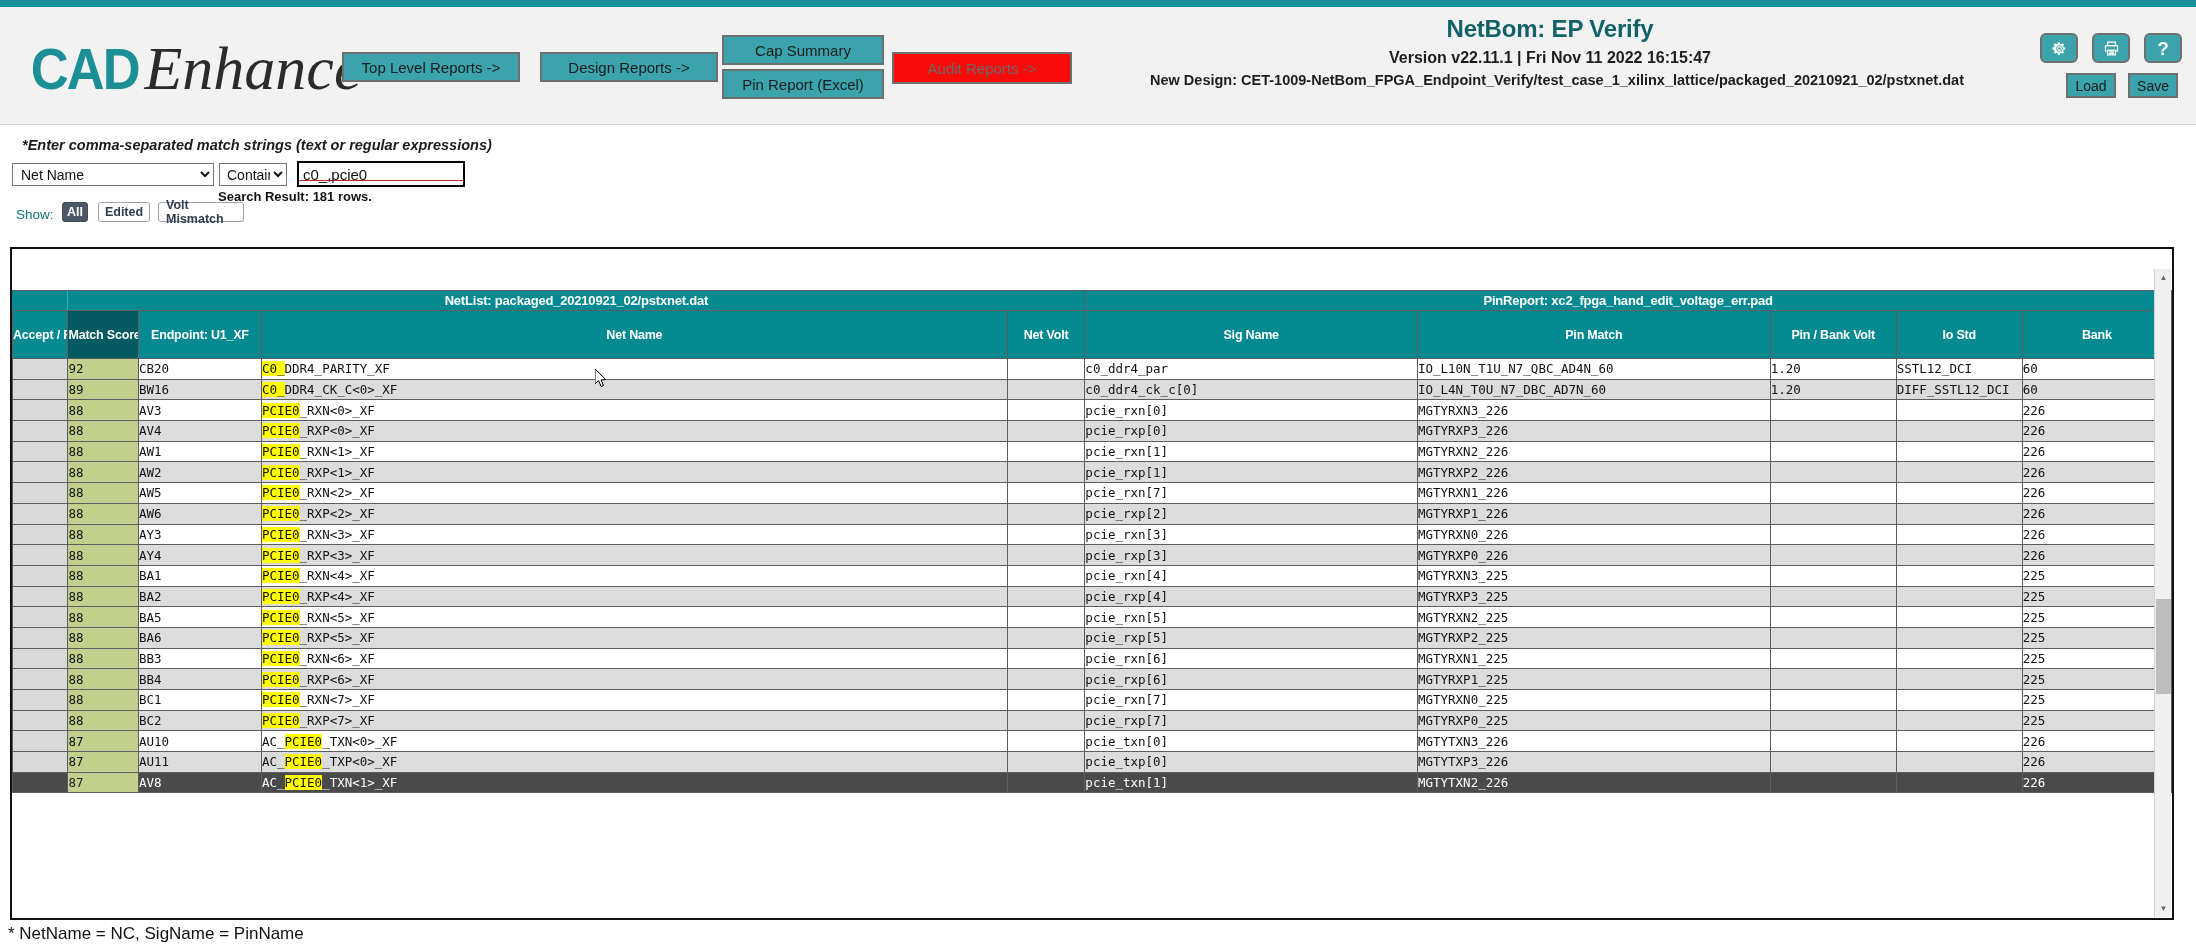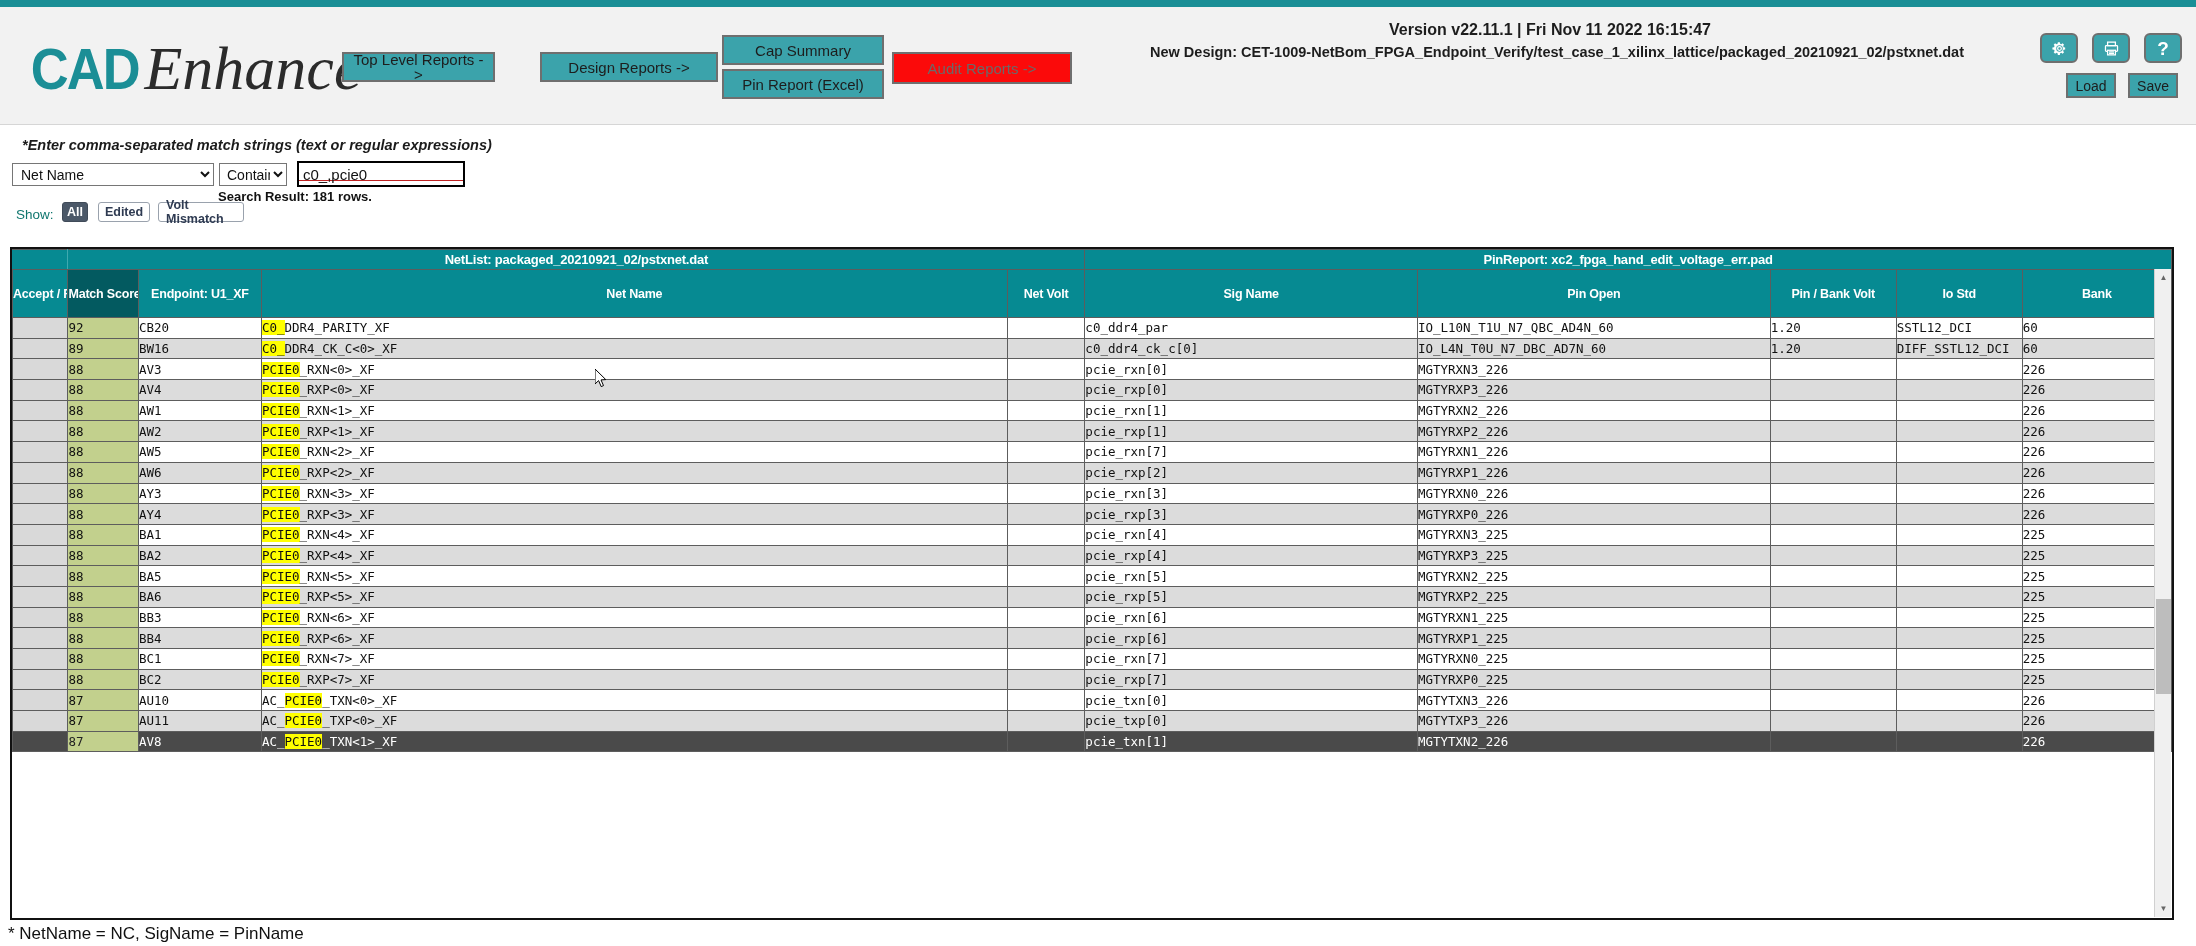--- a/index.html
+++ b/index.html
@@ -64,21 +64,21 @@
     font-family: "Liberation Sans", sans-serif;
     text-align: center;
     cursor: pointer;
     padding: 8px;
     line-height: 1;
     display: flex;
     align-items: center;
     justify-content: center;
   }
 
-  .btn-toplevel { position: absolute; left: 342px; top: 45px; width: 153px; height: 30px; }
+  .btn-toplevel { position: absolute; left: 342px; top: 45px; width: 178px; height: 30px; }
   .btn-design   { position: absolute; left: 540px; top: 45px; width: 178px; height: 30px; }
   .btn-cap      { position: absolute; left: 722px; top: 28px; width: 162px; height: 30px; }
   .btn-pin      { position: absolute; left: 722px; top: 62px; width: 162px; height: 30px; }
   .btn-audit    { position: absolute; left: 892px; top: 45px; width: 180px; height: 32px;
                   background: #fb0a0a; color: #6a6a6a; }
 
   .title-block {
     position: absolute;
     left: 1150px; top: 8px;
     width: 800px;
@@ -188,20 +188,21 @@
     width: 2164px; height: 673px;
     border: 2px solid #111;
     background: #fff;
     overflow: hidden;
   }
   table.grid {
     border-collapse: collapse;
     width: 2160px;
     table-layout: fixed;
     font-family: "DejaVu Sans Mono", monospace;
+    margin-top: 41px;
   }
   table.grid th, table.grid td {
     border: 1px solid #5d5d5d;
     padding: 0;
     overflow: hidden;
     white-space: nowrap;
   }
   thead .grp th {
     background: #068a92;
     color: #ffffff;
@@ -289,20 +290,21 @@
       <span class="cad">CAD</span><span class="enhance">Enhance</span>
     </div>
 
     <button class="btn btn-toplevel">Top Level Reports -&gt;</button>
     <button class="btn btn-design">Design Reports -&gt;</button>
     <button class="btn btn-cap">Cap Summary</button>
     <button class="btn btn-pin">Pin Report (Excel)</button>
     <button class="btn btn-audit">Audit Reports -&gt;</button>
 
     <div class="title-block">
+      <div class="t1">NetBom: EP Verify</div>
       <div class="t2">Version v22.11.1 | Fri Nov 11 2022 16:15:47</div>
       <div class="t3">New Design: CET-1009-NetBom_FPGA_Endpoint_Verify/test_case_1_xilinx_lattice/packaged_20210921_02/pstxnet.dat</div>
     </div>
 
     <div class="icon-btn icon-gear">
       <span>
         <svg width="17" height="17" viewBox="0 0 24 24" fill="#ffffff">
           <path d="M12 8.5a3.5 3.5 0 1 0 0 7 3.5 3.5 0 0 0 0-7zm0 5.2a1.7 1.7 0 1 1 0-3.4 1.7 1.7 0 0 1 0 3.4z"></path>
           <path d="M20 13.4v-2.8l-2.2-.4a6.3 6.3 0 0 0-.7-1.7l1.3-1.8-2-2-1.8 1.3a6.3 6.3 0 0 0-1.7-.7L12.5 3h-2.8l-.4 2.3a6.3 6.3 0 0 0-1.7.7L5.8 4.7l-2 2 1.3 1.8a6.3 6.3 0 0 0-.7 1.7L2 10.6v2.8l2.4.4c.15.6.4 1.17.7 1.7l-1.3 1.8 2 2 1.8-1.3c.53.3 1.1.55 1.7.7l.4 2.3h2.8l.4-2.3c.6-.15 1.17-.4 1.7-.7l1.8 1.3 2-2-1.3-1.8c.3-.53.55-1.1.7-1.7zM12 16.6a4.6 4.6 0 1 1 0-9.2 4.6 4.6 0 0 1 0 9.2z"></path>
         </svg>
@@ -377,21 +379,21 @@
           <th colspan="4">NetList: packaged_20210921_02/pstxnet.dat</th>
           <th colspan="5">PinReport: xc2_fpga_hand_edit_voltage_err.pad</th>
         </tr>
         <tr class="cols">
           <th>Accept / Reject</th>
           <th class="sorted">Match Score ↓</th>
           <th>Endpoint: U1_XF</th>
           <th>Net Name</th>
           <th>Net Volt</th>
           <th>Sig Name</th>
-          <th>Pin Open</th>
+          <th>Pin Match</th>
           <th>Pin / Bank Volt</th>
           <th>Io Std</th>
           <th>Bank</th>
         </tr>
       </thead>
       <tbody id="tbody">
           <tr class="odd">
             <td class="accept"></td>
             <td class="score">92</td>
             <td>CB20</td>

